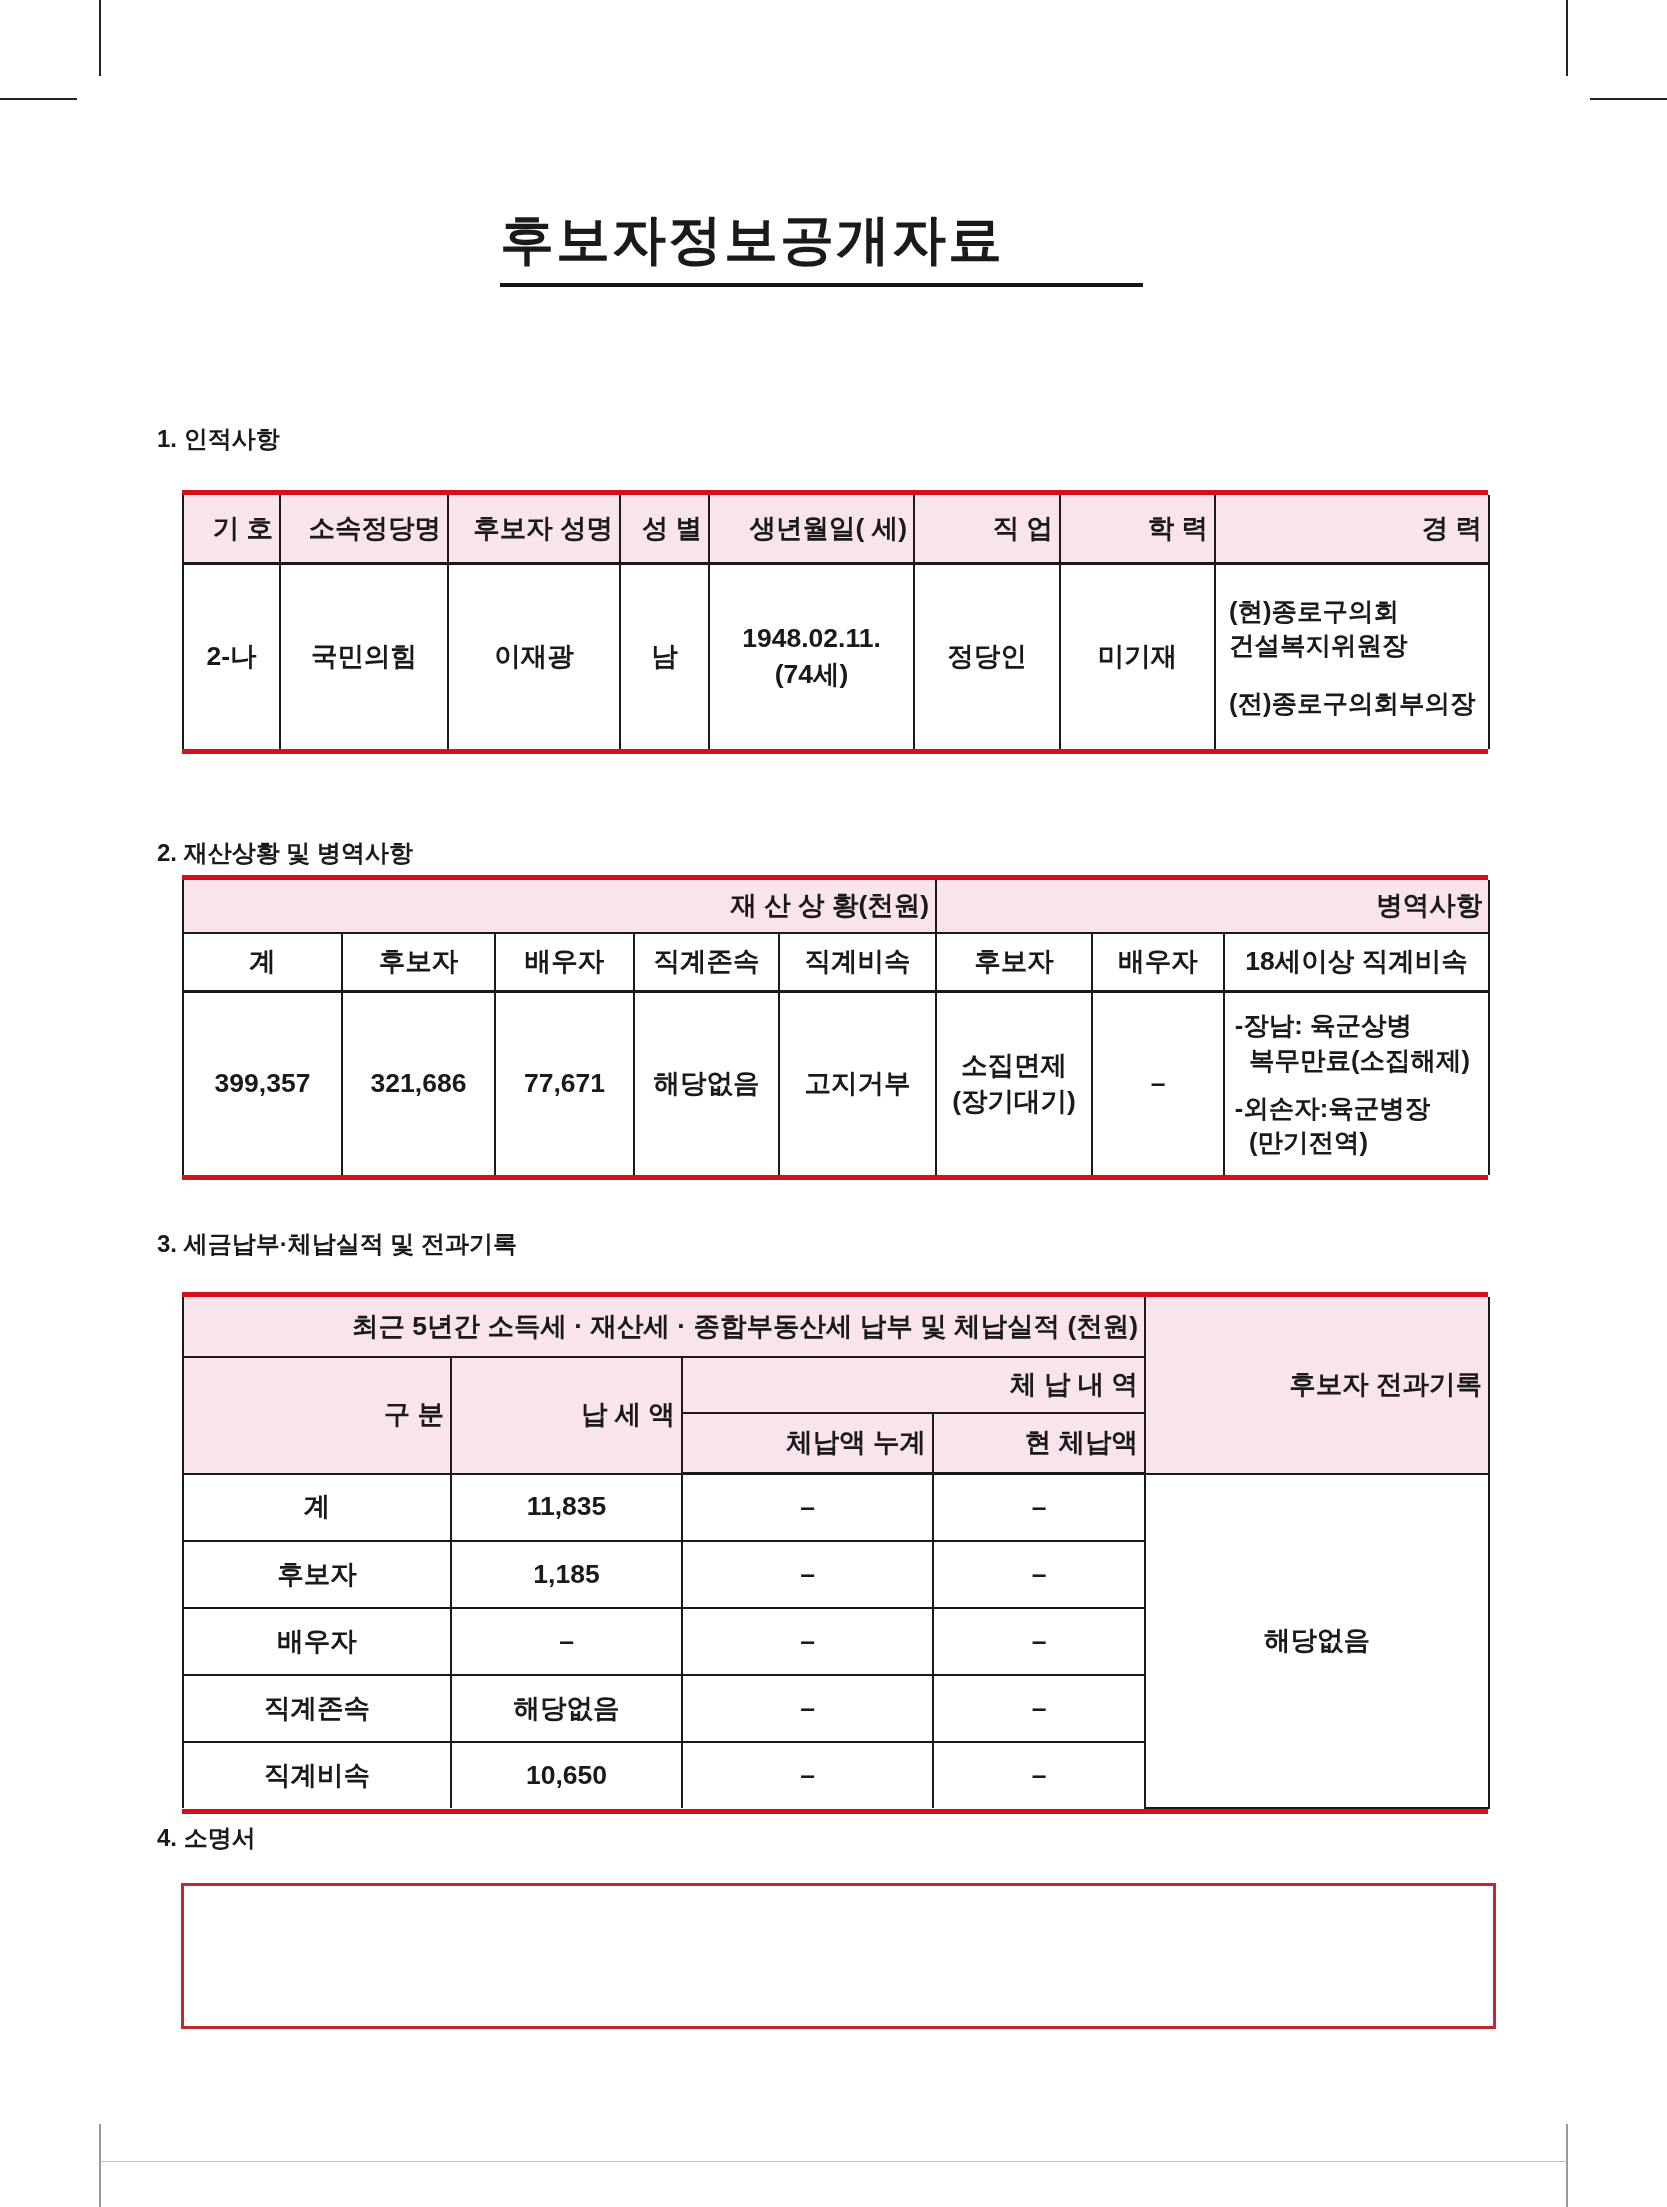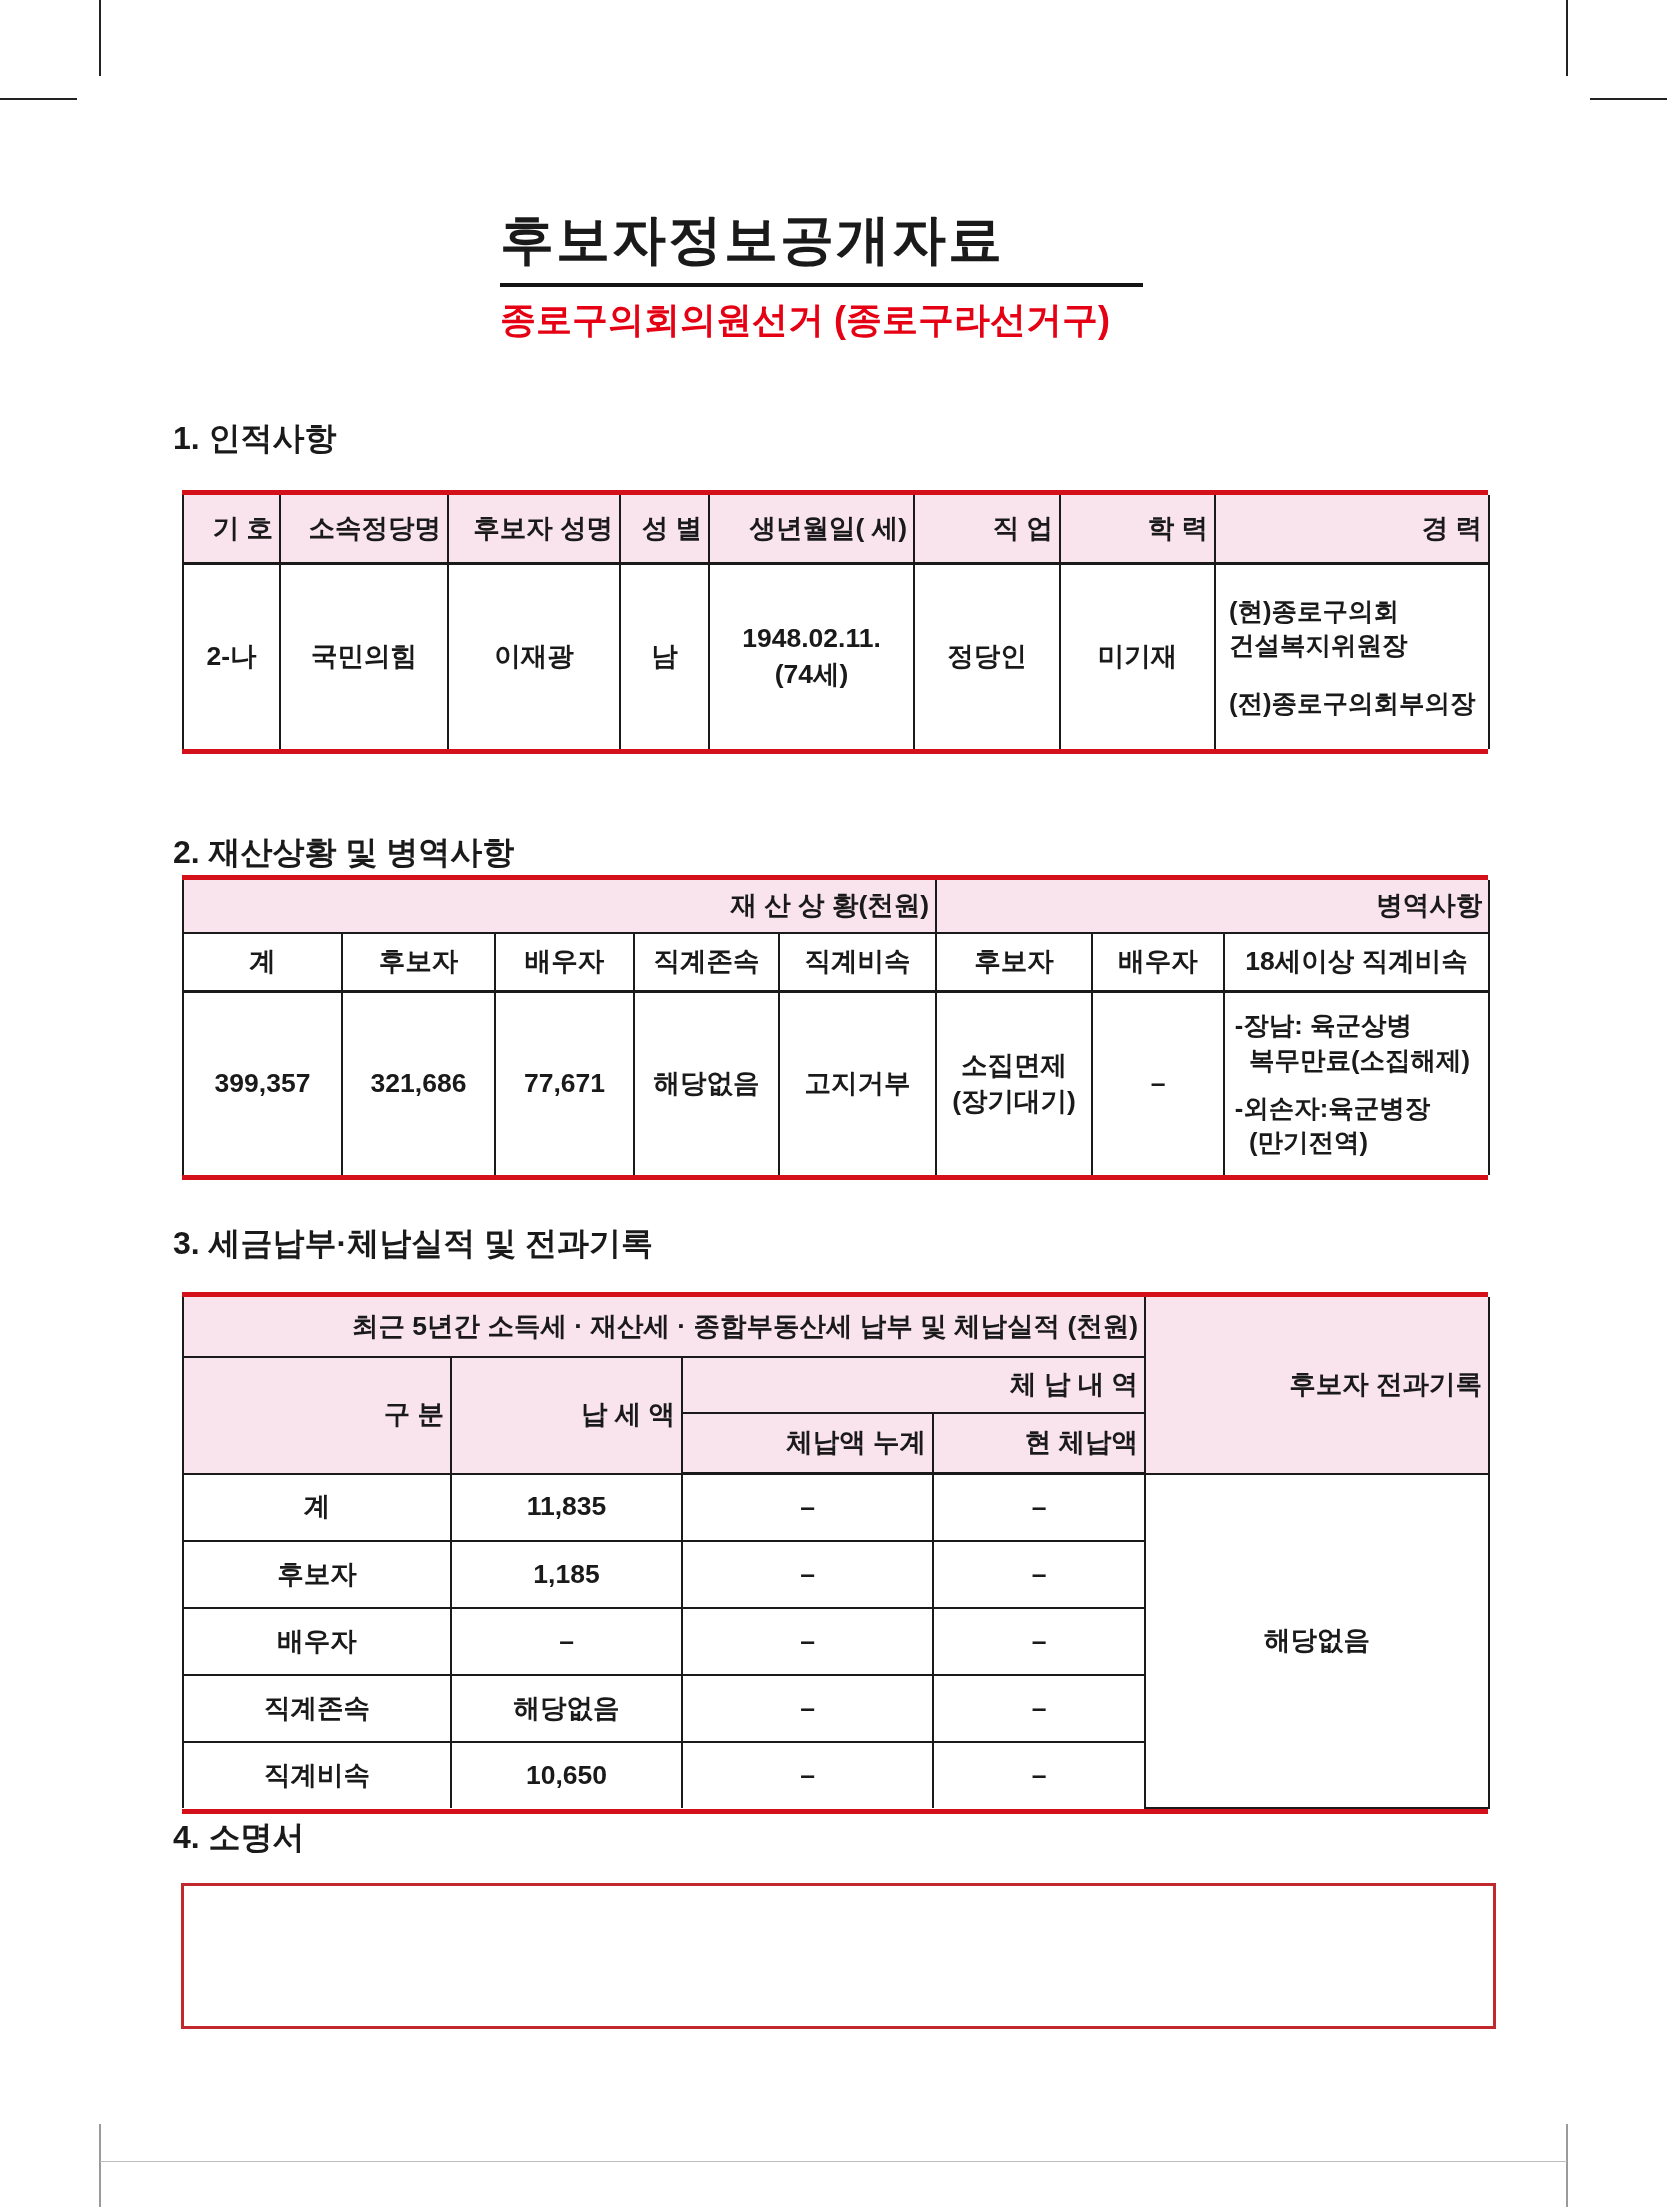--- a/index.html
+++ b/index.html
@@ -14,21 +14,21 @@
   }
   
   .mark{position:absolute;background:#222;}
   .mark.faint{background:#9a9a9a;}
   
   .title-wrap{position:absolute;left:500px;top:208px;width:643px;text-align:left;}
   .doc-title{font-size:54px;line-height:63px;letter-spacing:2px;margin:0;}
   .title-underline{height:3.9px;background:#141414;margin-top:11.8px;}
   .doc-subtitle{margin-top:11.8px;font-size:36px;line-height:43px;color:var(--subtitle_red,#e60013);letter-spacing:0px;}
   
-  .sec-heading{position:absolute;left:173px;font-size:32px;line-height:37px;}
+  .sec-heading{position:absolute;left:157px;font-size:24px;line-height:37px;}
   
   .tbl-wrap{
     position:absolute;left:182px;width:1306px;
     border-top:5.9px solid var(--table_line_red,#d4101a);
     border-bottom:5.9px solid var(--table_line_red,#d4101a);
   }
   table{border-collapse:collapse;table-layout:fixed;width:1306px;}
   td{
     border:2px solid var(--border_black,#1a1a1a);
     text-align:center;vertical-align:middle;
@@ -80,21 +80,20 @@
   <div class="mark" style="left:0;top:98px;width:77px;height:2px;"></div>
   <div class="mark" style="left:1566px;top:0;width:2px;height:76px;"></div>
   <div class="mark" style="left:1590px;top:98px;width:77px;height:2px;"></div>
   <div class="mark faint" style="left:99px;top:2124px;width:2px;height:83px;"></div>
   <div class="mark faint" style="left:1566px;top:2124px;width:2px;height:83px;"></div>
   <div class="mark faint" style="left:100px;top:2161px;width:1467px;height:1px;background:#bdbdbd;"></div>
 
   <div class="title-wrap">
     <div class="doc-title">후보자정보공개자료</div>
     <div class="title-underline"></div>
-    <div class="doc-subtitle">종로구의회의원선거 (종로구라선거구)</div>
   </div>
 
   <div class="sec-heading" style="top:420px;">1. 인적사항</div>
 
   <div class="tbl-wrap" style="top:490px;">
     <table id="t1">
       <colgroup>
         <col style="width:97px">
           <col style="width:168px">
           <col style="width:172px">

